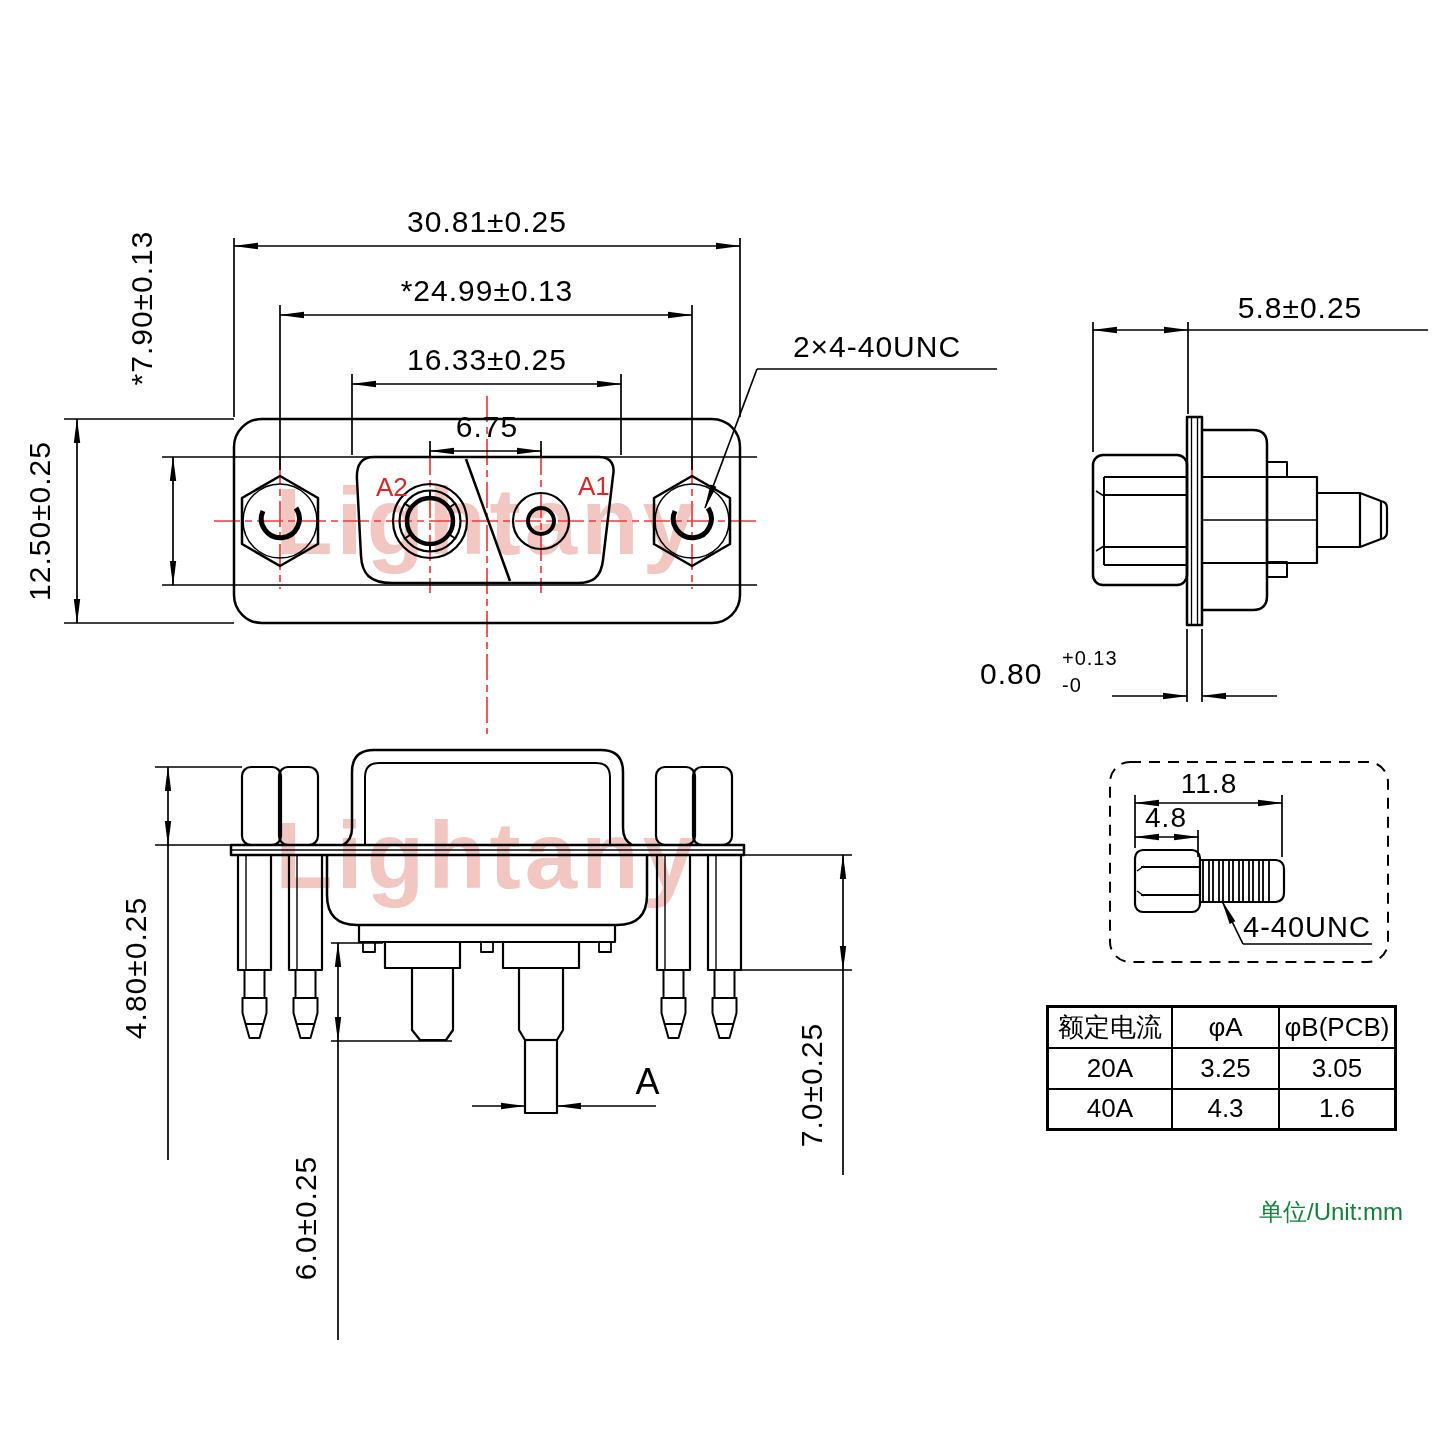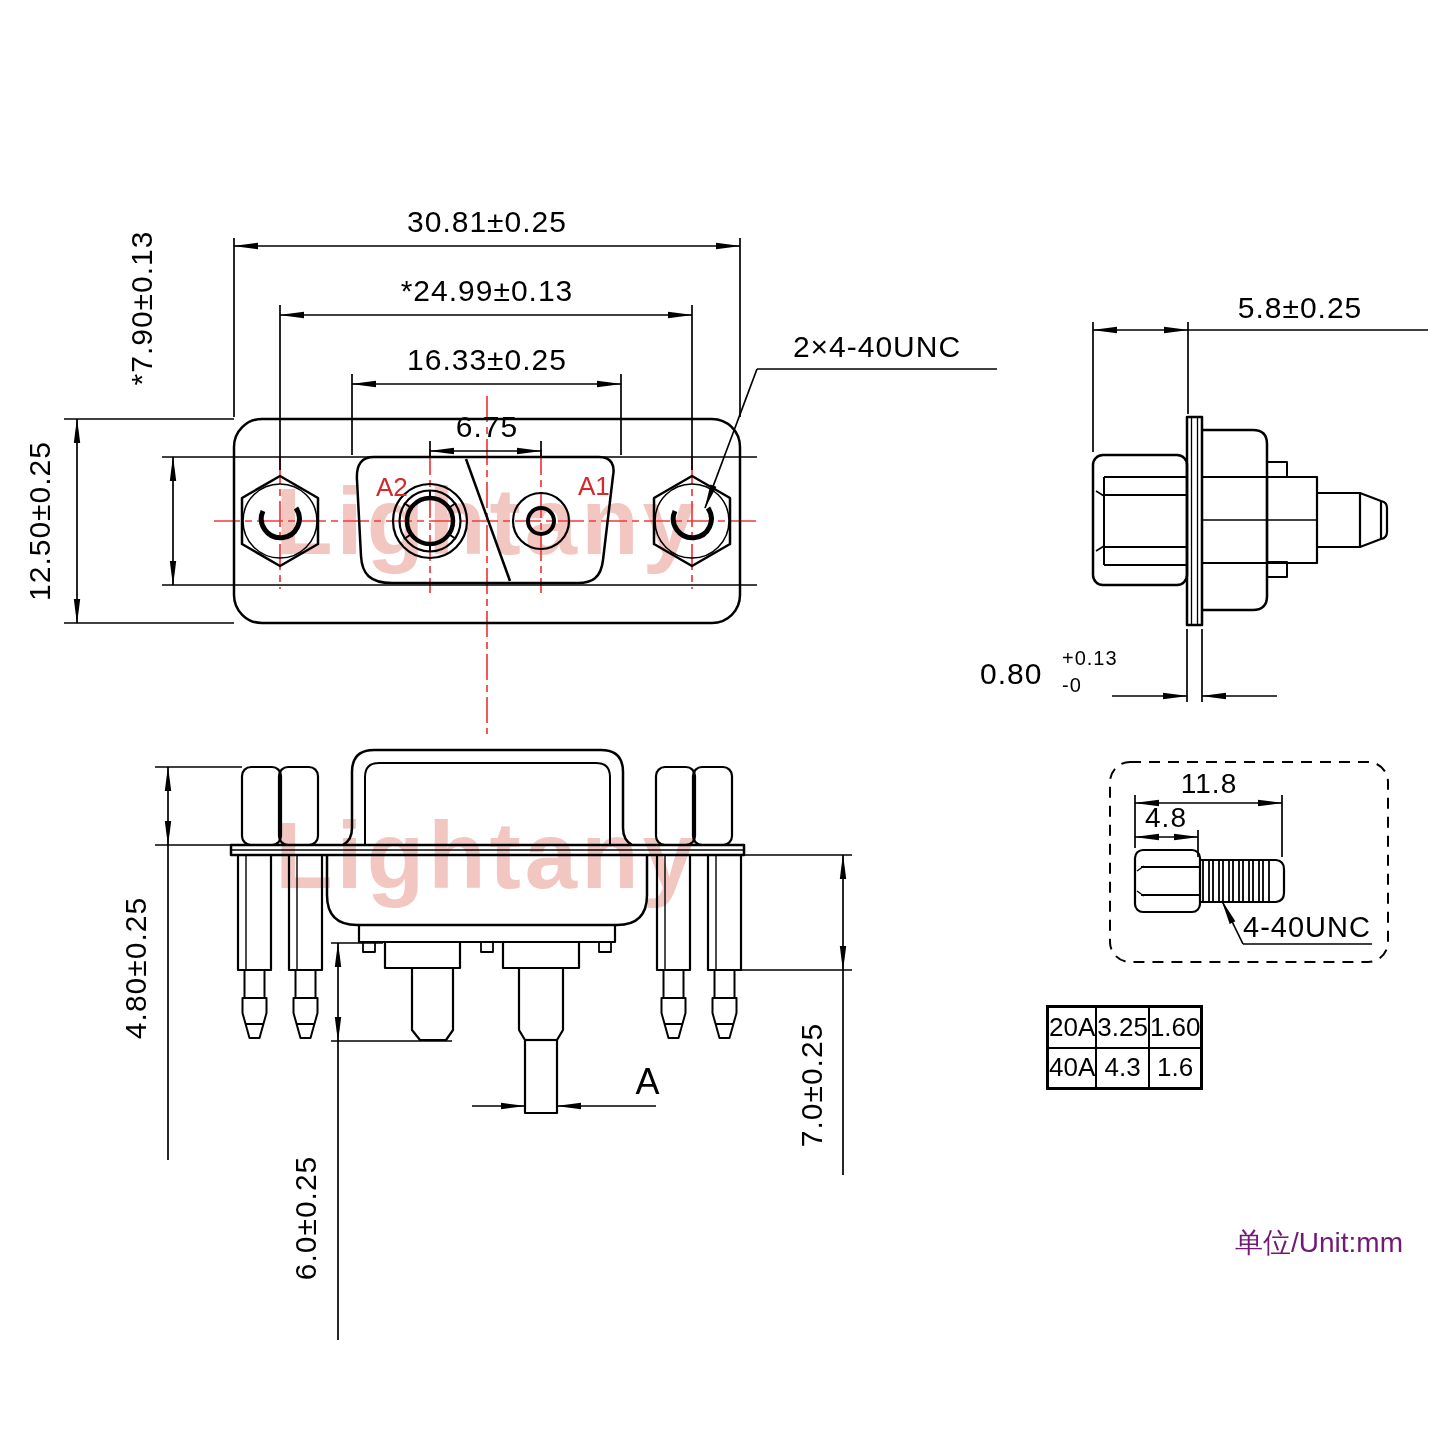--- a/index.html
+++ b/index.html
@@ -12,21 +12,21 @@
   .small{font-size:20px;}
   .wmark{font-size:94px;font-weight:bold;fill:#f2c7c1;letter-spacing:4px;}
   #spec-table{position:absolute;left:1046px;top:1005px;border-collapse:collapse;}
   #spec-table td{border:2px solid #000;text-align:center;vertical-align:middle;
                  font-size:26px;color:#000;padding:0;}
   #spec-table{border:3px solid #000;}
   #spec-table td.c0{width:122px;}
   #spec-table td.c1{width:105px;}
   #spec-table td.c2{width:114px;}
   #spec-table tr{height:41px;}
-  #unit-note{position:absolute;top:1224px;right:37px;font-size:28px;color:#701a75;}
+  #unit-note{position:absolute;top:1196px;right:37px;font-size:24px;color:#15803d;}
 </style>
 </head>
 <body>
 
 <div id="stage">
 <svg width="1440" height="1440" viewBox="0 0 1440 1440">
   <defs>
     <marker id="arr" viewBox="0 0 26 8" refX="25" refY="4" markerWidth="26" markerHeight="8" markerUnits="userSpaceOnUse" orient="auto-start-reverse">
       <path d="M26,4 L1,0.8 L1,7.2 Z" fill="#000"></path>
     </marker>
@@ -321,24 +321,29 @@
       <line x1="1243" y1="944" x2="1222" y2="901" marker-end="url(#arr)"></line>
     </g>
   </g>
   <text style="font-size:28px" x="1209" y="793" text-anchor="middle">11.8</text>
   <text style="font-size:28px" x="1166" y="827" text-anchor="middle">4.8</text>
   <text style="font-size:29px" x="1307" y="937" text-anchor="middle">4-40UNC</text>
 </svg>
 
   <table id="spec-table">
     <tbody>
+        <tr>
+      <td class="c0">额定电流</td>
+      <td class="c1">φA</td>
+      <td class="c2">φB(PCB)</td>
+    </tr>
     <tr>
       <td>20A</td>
       <td>3.25</td>
-      <td>1.60</td>
+      <td>3.05</td>
     </tr>
     <tr>
       <td>40A</td>
       <td>4.3</td>
       <td>1.6</td>
     </tr>
   </tbody>
     </table>
   <div id="unit-note">单位/Unit:mm</div>
 </div>

